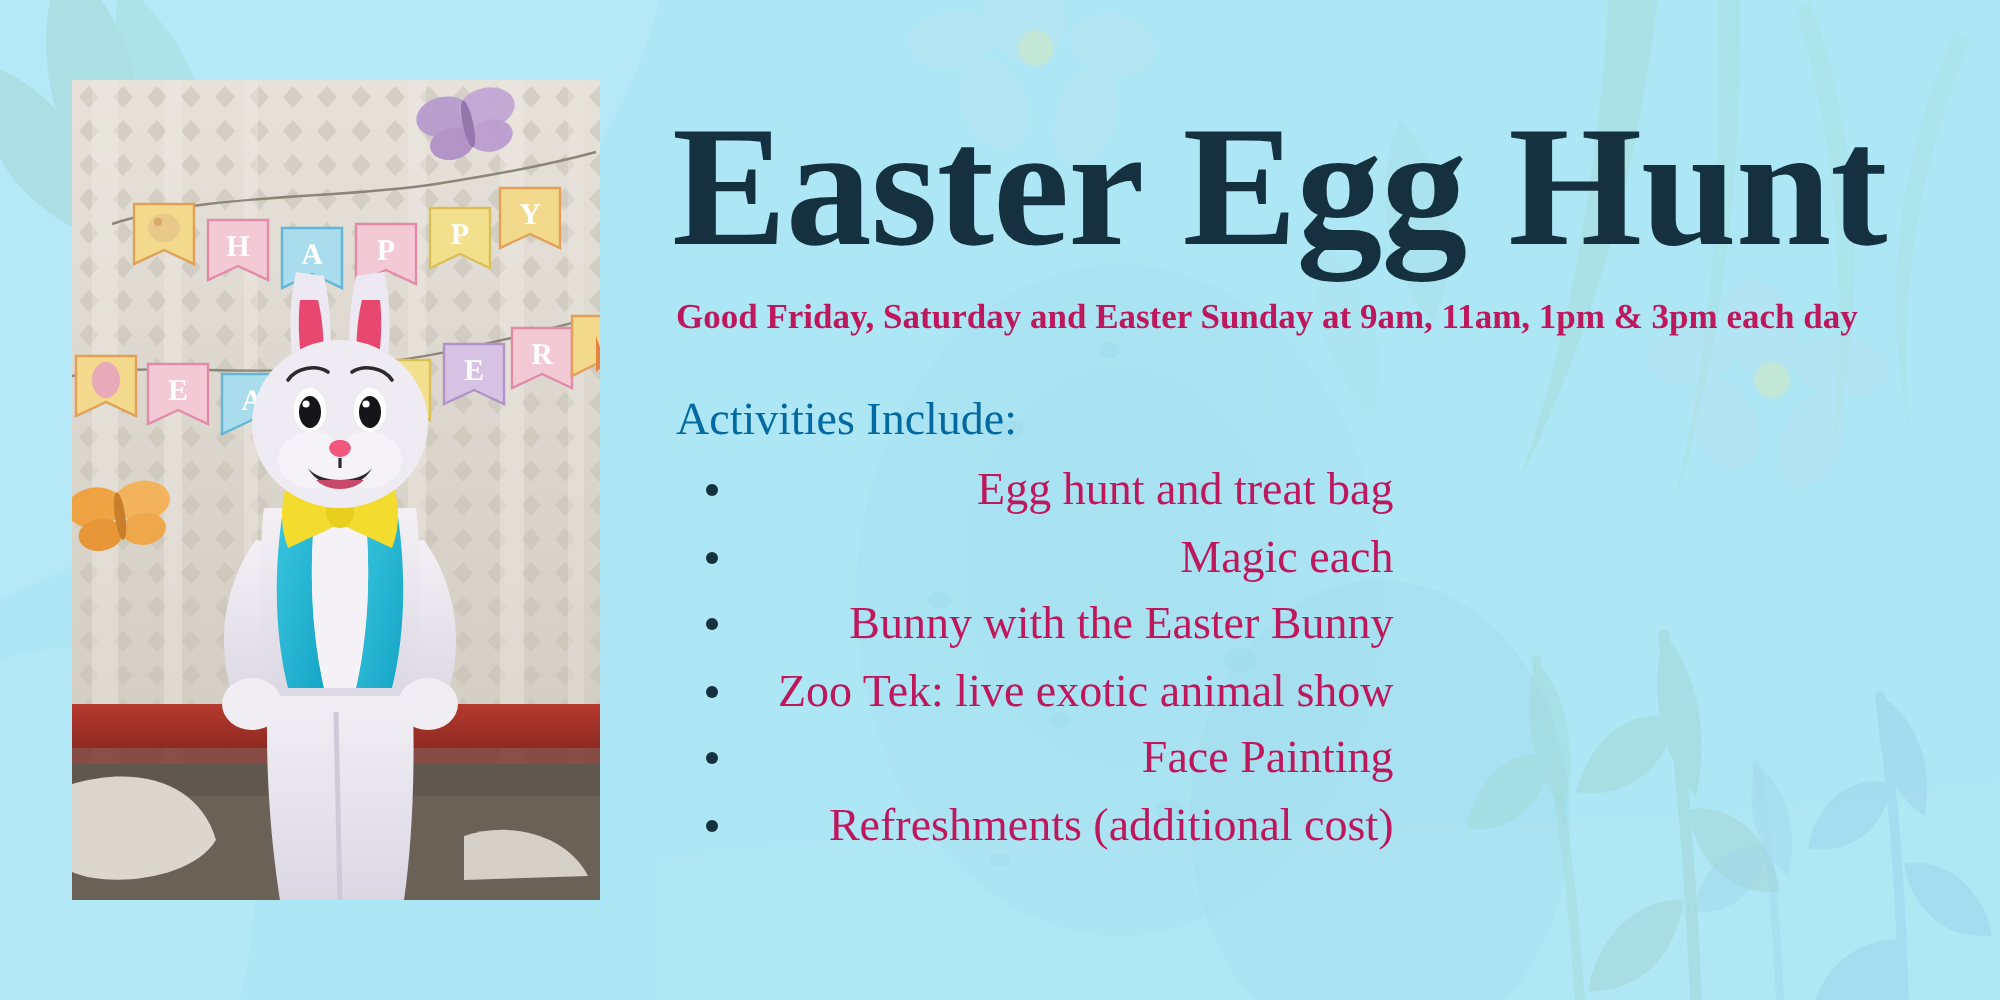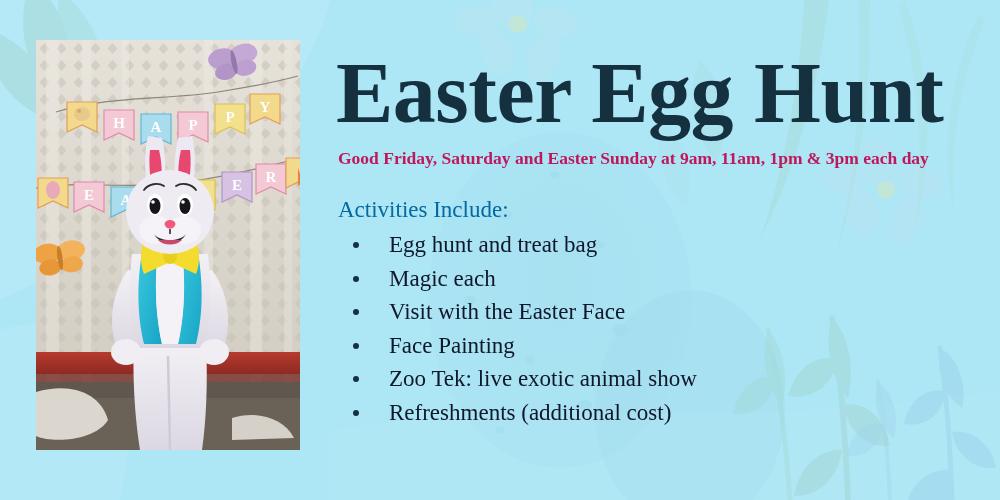--- a/index.html
+++ b/index.html
@@ -82,22 +82,23 @@
     top: 228px;
     margin: 0;
     padding: 0;
     list-style: none;
   }
   #activities-list li {
     position: relative;
     padding-left: 37px;
     font-size: 23px;
     line-height: 33.5px;
-    color: #0f172a;
+    color: #be185d;
     white-space: nowrap;
+    text-align: right;
   }
   #activities-list li::before {
     content: "";
     position: absolute;
     left: 1px;
     top: 14px;
     width: 6px;
     height: 6px;
     border-radius: 50%;
     background: #15303F;
@@ -396,20 +397,20 @@
     </svg>
   </div>
 
   <div id="content">
     <h1 id="title">Easter Egg Hunt</h1>
     <p id="subtitle">Good Friday, Saturday and Easter Sunday at 9am, 11am, 1pm &amp; 3pm each day</p>
     <p id="activities-heading">Activities Include:</p>
     <ul id="activities-list">
       <li>Egg hunt and treat bag</li>
       <li>Magic each</li>
-      <li>Visit with the Easter Face</li>
+      <li>Bunny with the Easter Bunny</li>
+      <li>Zoo Tek: live exotic animal show</li>
       <li>Face Painting</li>
-      <li>Zoo Tek: live exotic animal show</li>
       <li>Refreshments (additional cost)</li>
     </ul>
   </div>
 
 </div>
 
 </body></html>

